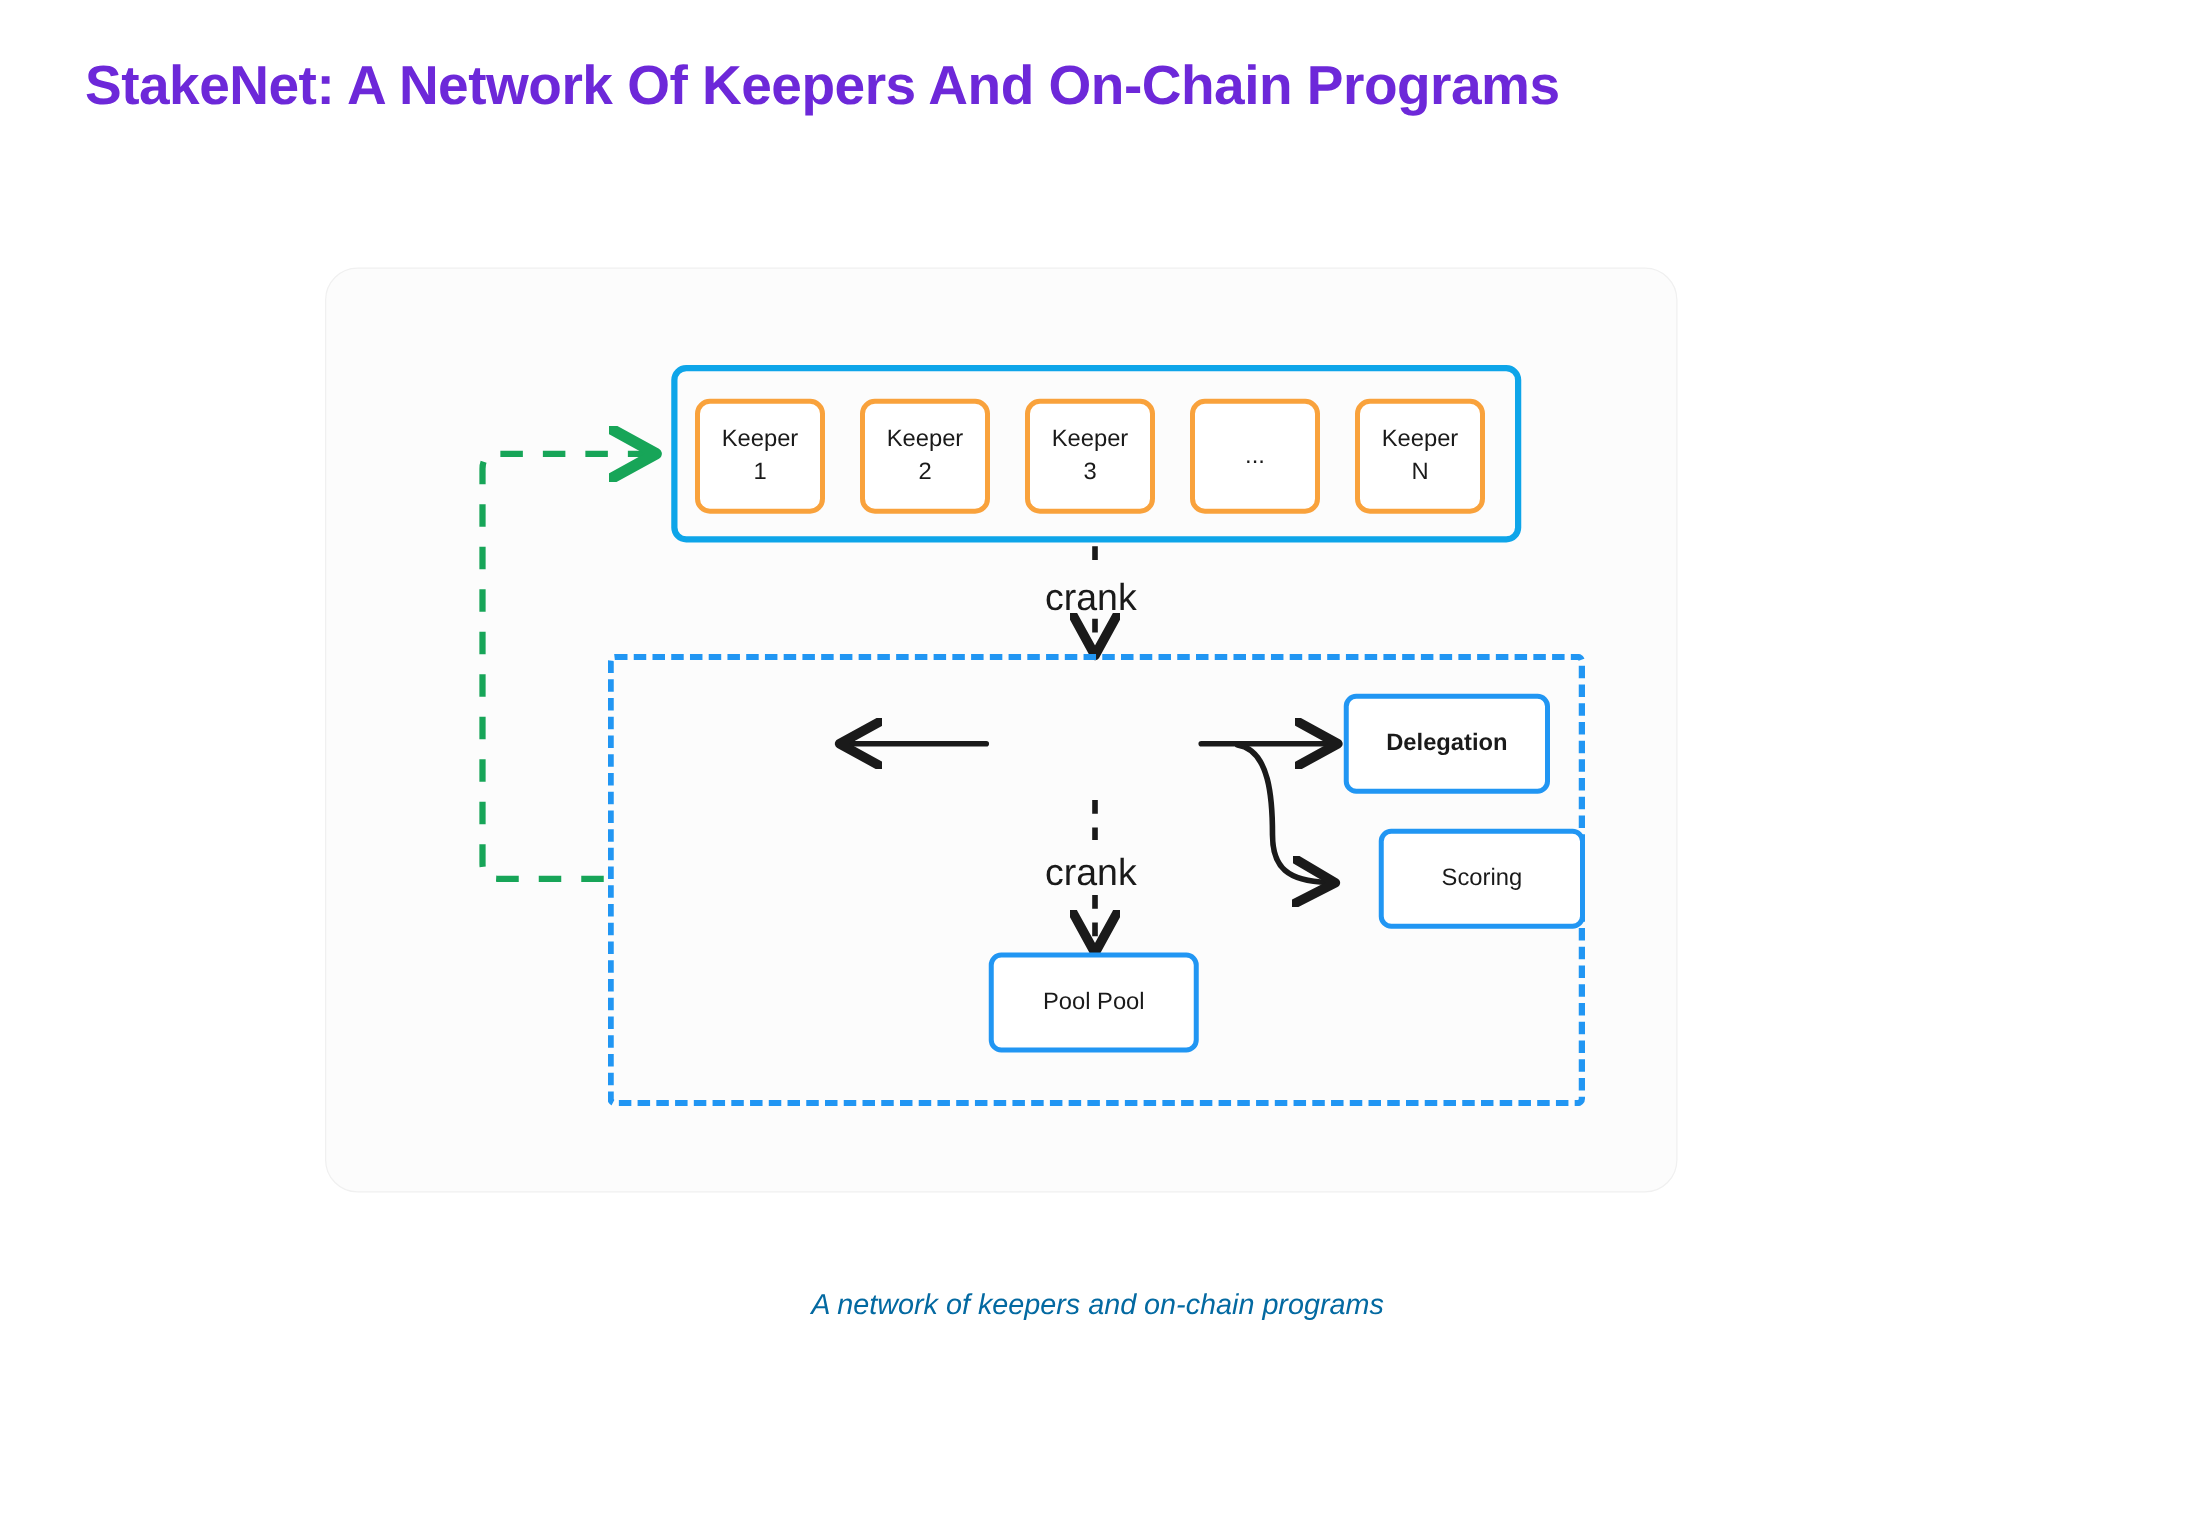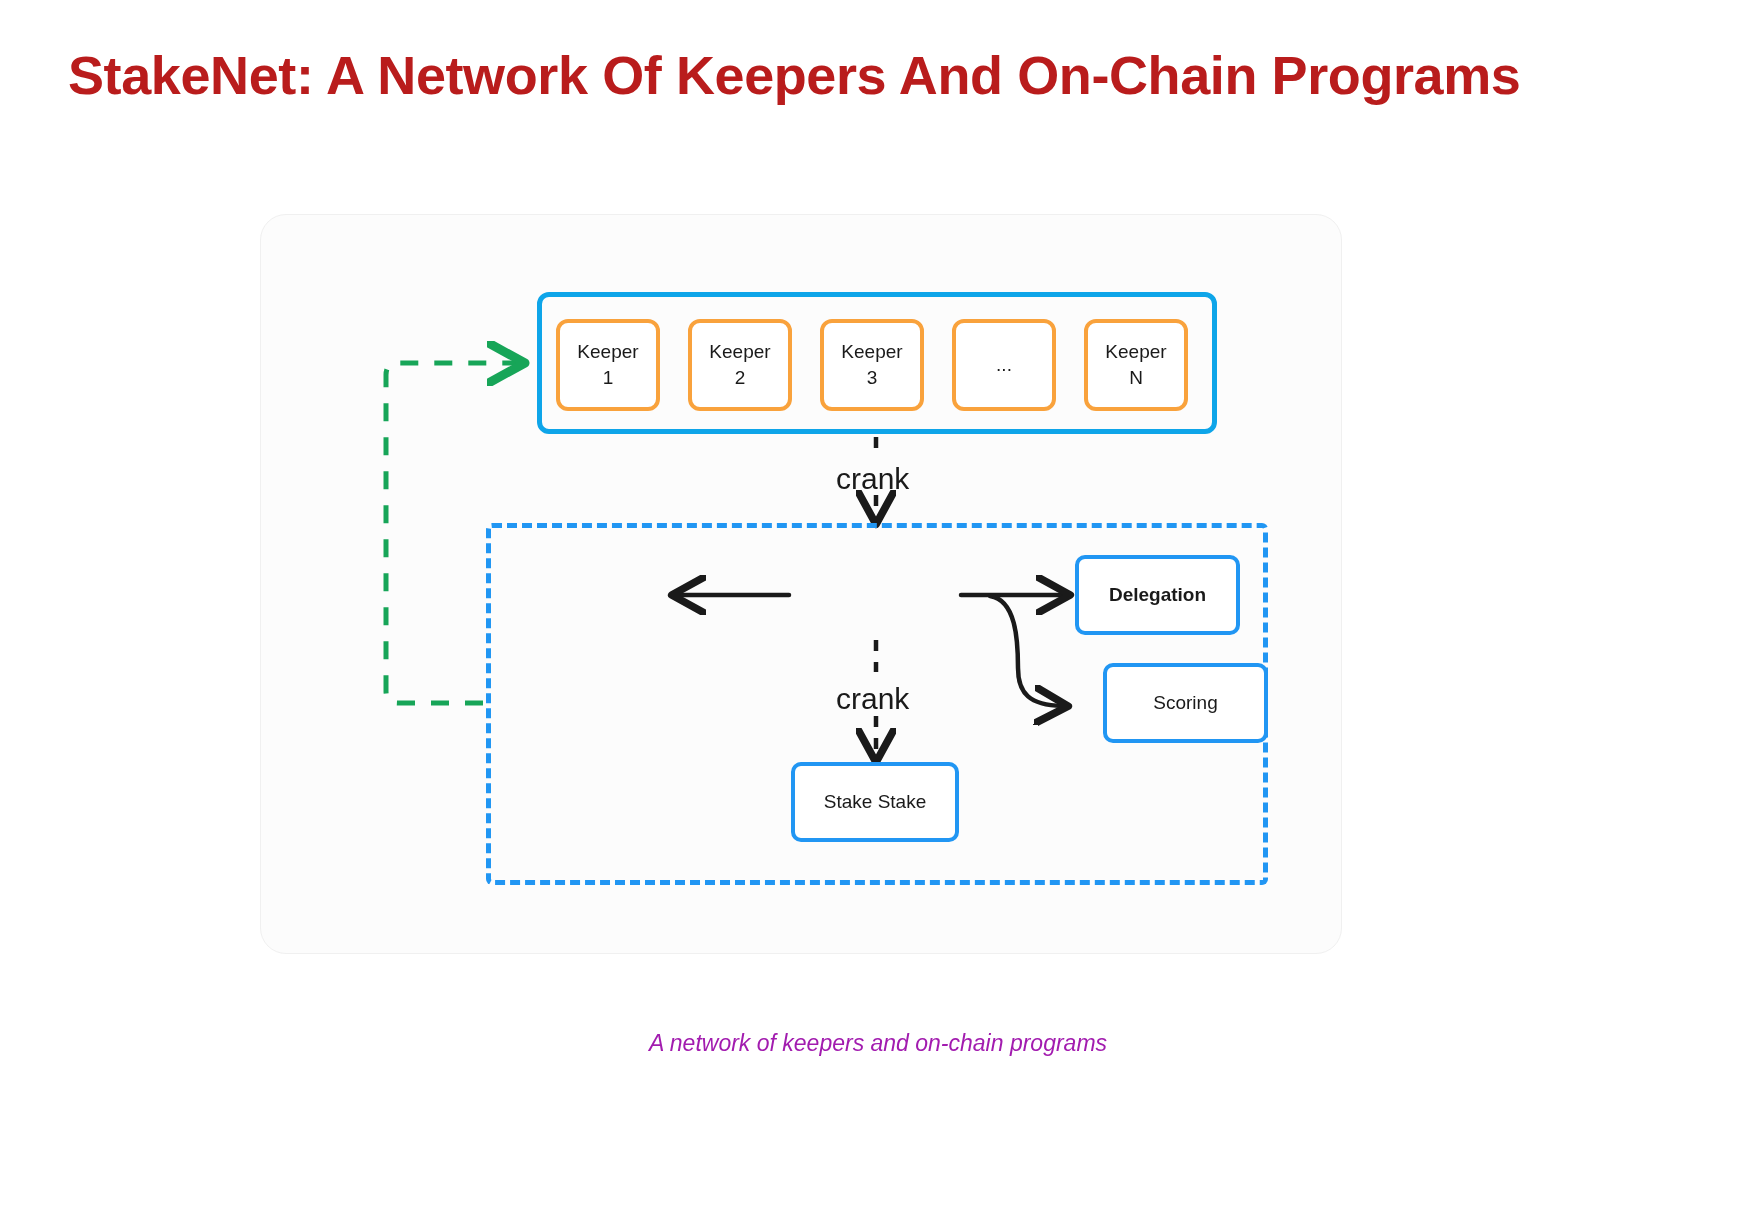--- a/index.html
+++ b/index.html
@@ -10,24 +10,24 @@
     overflow: hidden;
   }
   #page {
     position: relative;
     width: 1756px; height: 1214px;
     background: #ffffff;
   }
   #title {
     position: absolute;
     left: 68px; top: 44px;
-    font-size: 54px;
+    font-size: 44px;
     font-weight: bold;
     letter-spacing: -0.4px;
-    color: #b91c1c;
+    color: #6d28d9;
     white-space: nowrap;
     font-family: "Liberation Sans", sans-serif;
   }
   #card {
     position: absolute;
     left: 260px; top: 214px;
     width: 1082px; height: 740px;
     background: #fcfcfc;
     border: 1px solid #f0f0f0;
     border-radius: 26px;
@@ -103,21 +103,21 @@
   #crank-top    { left: 836px; top: 462px; }
   #crank-bottom { left: 836px; top: 682px; }
 
   #caption {
     position: absolute;
     left: 0; top: 1030px;
     width: 1756px;
     text-align: center;
     font-size: 23px;
     font-style: italic;
-    color: #a21caf;
+    color: #0369a1;
     font-family: "Liberation Sans", sans-serif;
   }
 </style>
 </head>
 <body>
 
 <div id="page">
 
   <div id="title">StakeNet: A Network Of Keepers And On-Chain Programs</div>
 
@@ -184,21 +184,21 @@
 
   <div id="programs-container"></div>
 
   <div class="prog-box" id="box-delegation">
     <span>Delegation</span>
   </div>
   <div class="prog-box" id="box-scoring">
     <span>Scoring</span>
   </div>
   <div class="prog-box" id="box-stake-pool">
-    <span>Stake Stake</span>
+    <span>Pool Pool</span>
   </div>
 
   <div class="crank-label" id="crank-top">crank</div>
   <div class="crank-label" id="crank-bottom">crank</div>
 
   <div id="caption">A network of keepers and on-chain programs</div>
 
 </div>
 
 </body></html>

